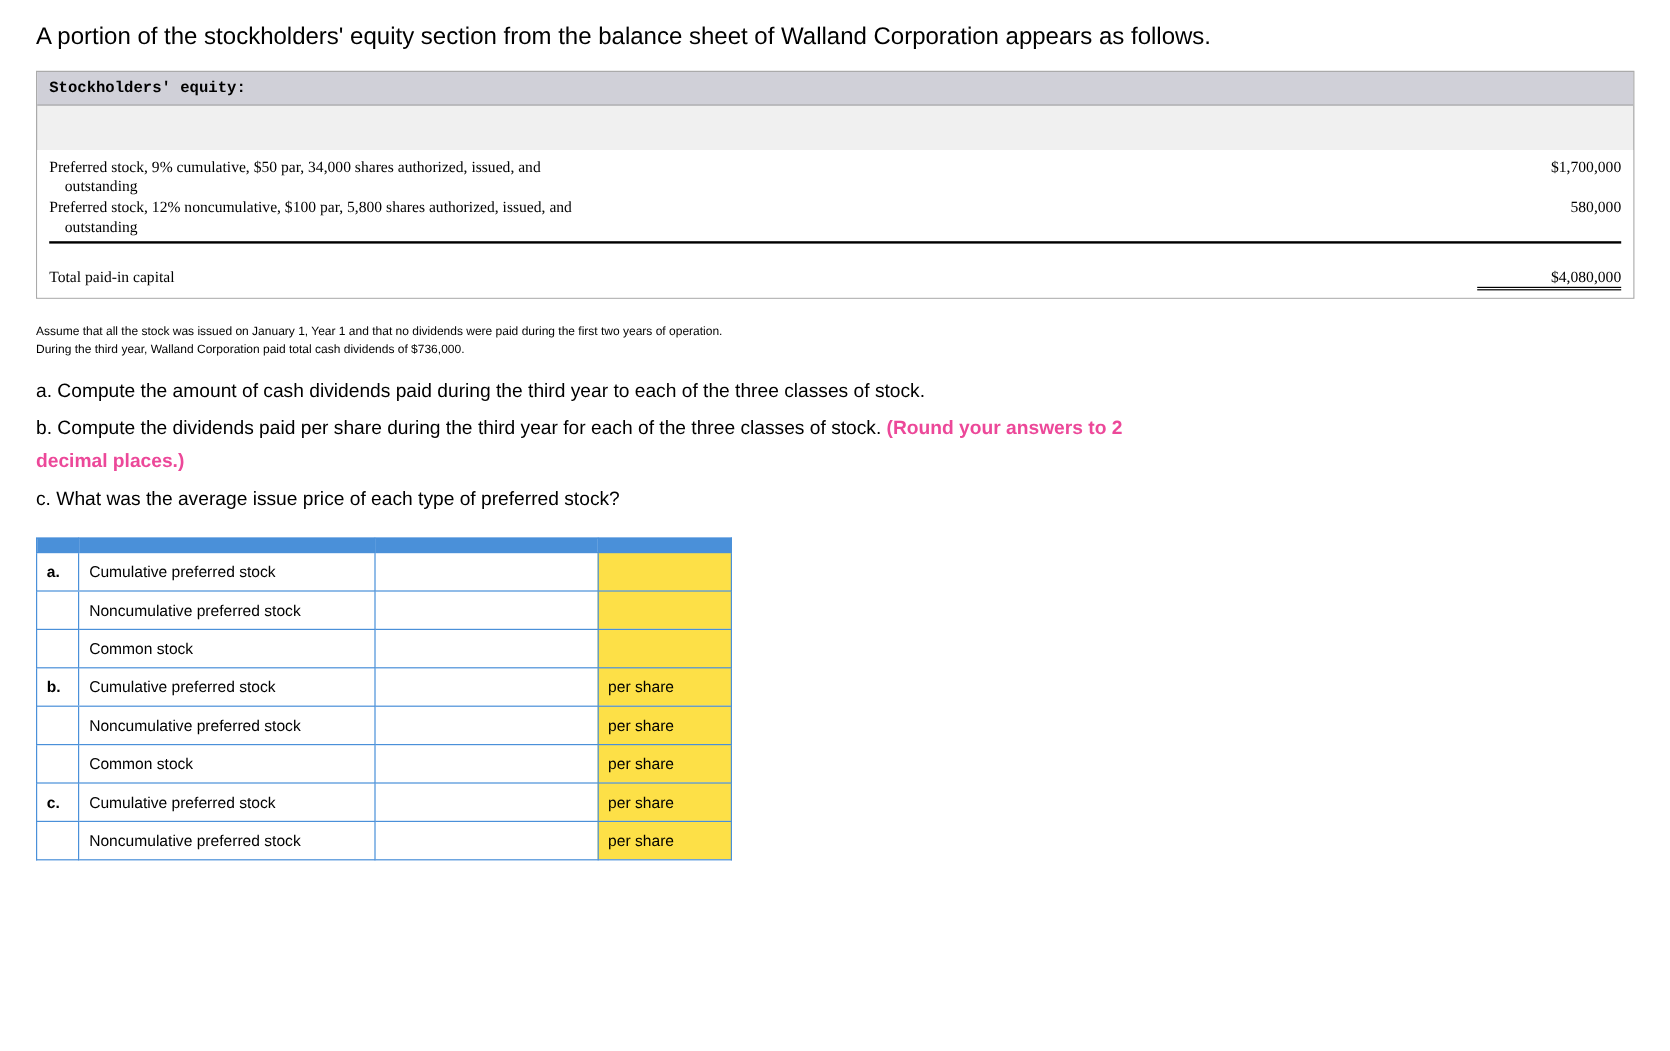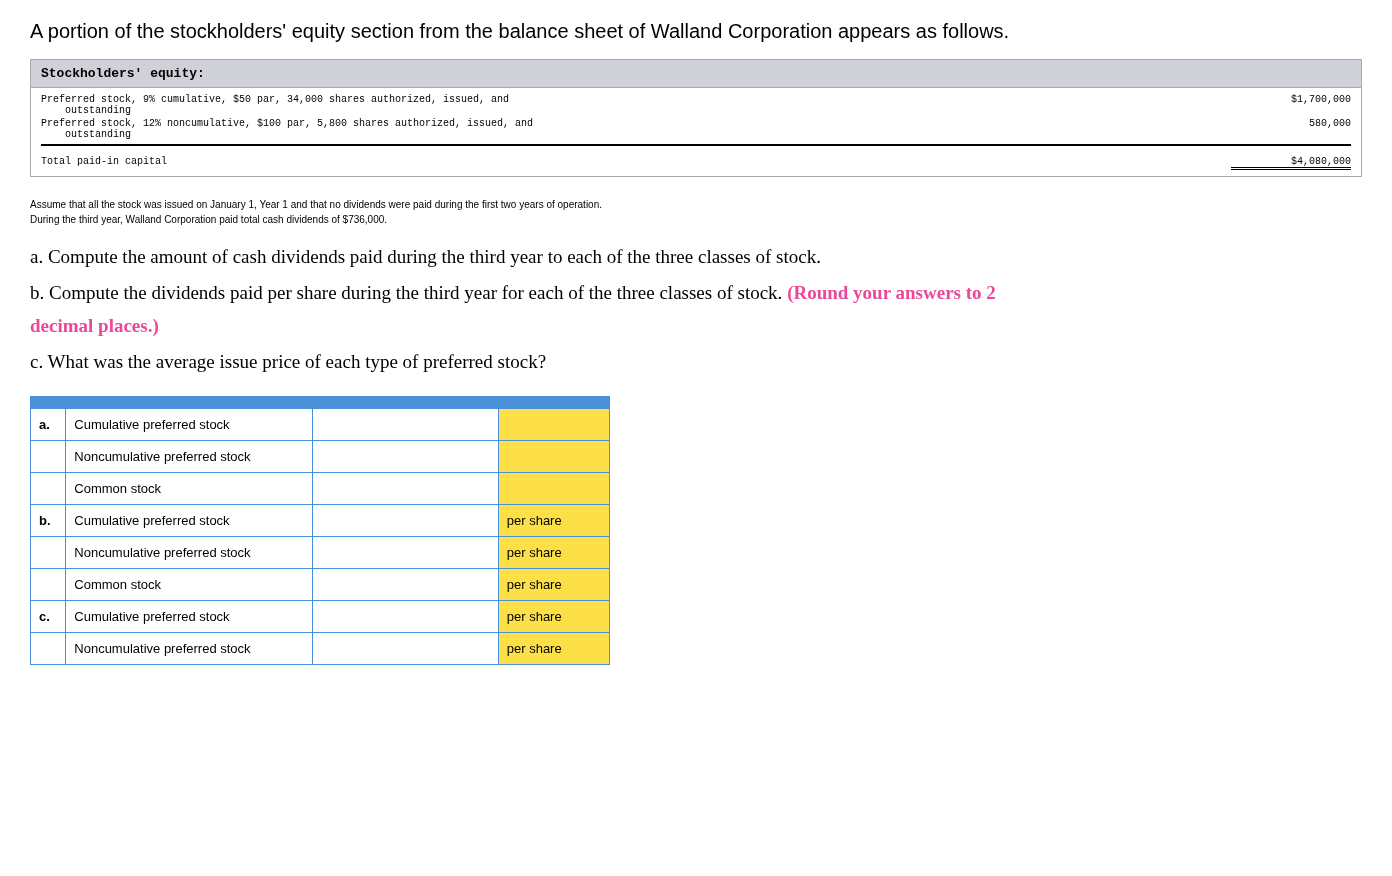--- a/index.html
+++ b/index.html
@@ -25,56 +25,56 @@
       background: #d0d0d8;
       padding: 6px 10px;
       font-weight: bold;
       font-family: 'Courier New', monospace;
       font-size: 13px;
       border-bottom: 1px solid #aaa;
     }
     .balance-sheet-body {
       background: #fff;
       padding: 6px 10px;
-      font-family: Liberation Mono, monospace;
-      font-size: 10px;
+      font-family: Liberation Serif, serif;
+      font-size: 13px;
+      margin-top: 37px;
     }
     .bs-row {
       display: flex;
       justify-content: space-between;
       align-items: flex-start;
       margin-bottom: 2px;
     }
     .bs-row-left {
       flex: 1;
     }
     .bs-row-right {
       text-align: right;
       min-width: 120px;
     }
     .bs-total-row {
       display: flex;
       justify-content: space-between;
       border-top: 2px solid #000;
       margin-top: 4px;
-      padding-top: 10px;
+      padding-top: 20px;
     }
     .bs-total-row .bs-row-right {
       border-bottom: 3px double #000;
     }
     .scenario-text {
       font-size: 10px;
       margin-bottom: 14px;
       line-height: 1.5;
     }
     .questions {
-      font-size: 19px;
+      font-size: 16px;
       margin-bottom: 18px;
       line-height: 1.7;
-      font-family: Liberation Serif, serif;
     }
     .questions p { margin-bottom: 4px; }
     .red-bold { color: #ec4899; font-weight: bold; }
     .answer-table {
       border-collapse: collapse;
       width: 580px;
     }
     .answer-table td {
       border: 1px solid #4a90d9;
       padding: 5px 8px;

